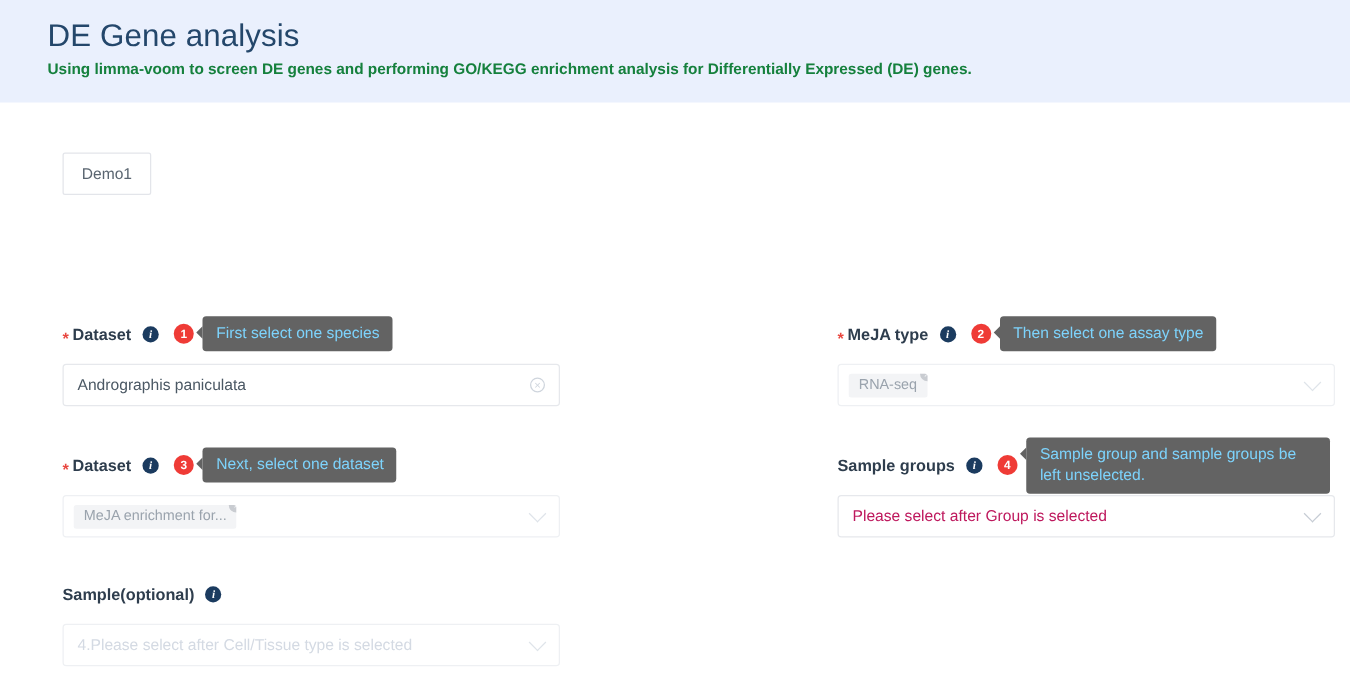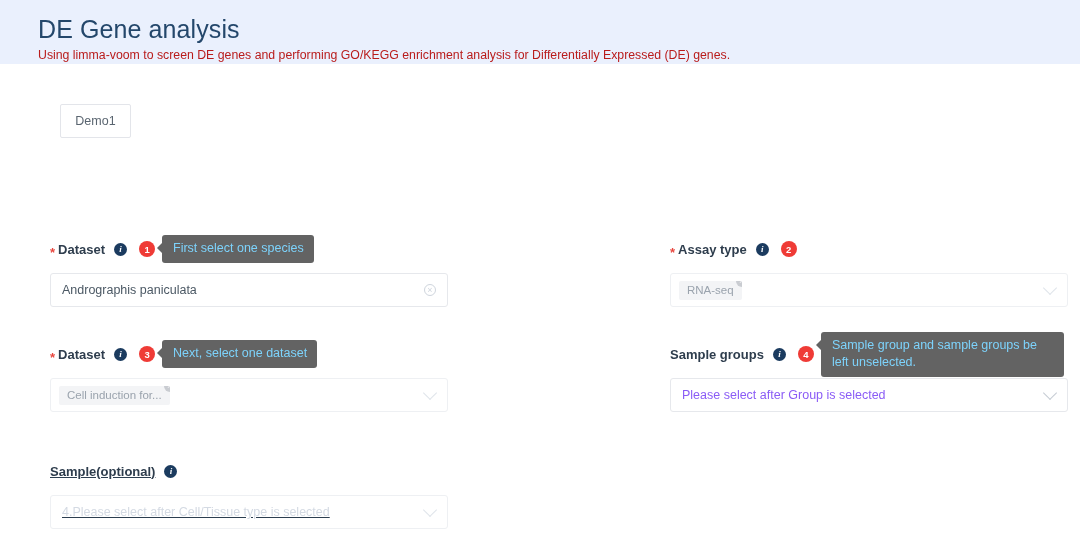--- a/index.html
+++ b/index.html
@@ -12,48 +12,49 @@
     background: #ffffff;
     font-family: "Liberation Sans", sans-serif;
     color: #2c3e50;
     overflow: hidden;
     position: relative;
   }
 
   
   .page-header {
     background: #eaf0fd;
-    height: 64px;
+    height: 82px;
     padding: 14px 0 4px 38px;
     box-sizing: border-box;
   }
   .page-title {
     font-size: 25px;
     font-weight: 400;
     color: #24476b;
     letter-spacing: .1px;
     margin: 0 0 3px 0;
     line-height: 30px;
   }
   .page-subtitle {
     font-size: 12.3px;
-    color: #b91c1c;
+    color: #15803d;
     line-height: 16px;
     margin: 0;
+    font-weight: bold;
   }
 
   
   .form-area {
     position: relative;
     padding: 0;
   }
 
   .demo-tab {
     position: absolute;
-    left: 60px;
+    left: 50px;
     top: 40px;
     width: 71px;
     height: 34px;
     border: 1px solid #e3e5ea;
     background: #ffffff;
     border-radius: 2px;
     font-size: 12.5px;
     color: #5a6570;
     display: flex;
     align-items: center;
@@ -162,21 +163,21 @@
     padding: 0 11px;
     box-sizing: border-box;
     font-size: 12.5px;
     position: relative;
   }
   .control .value {
     color: #4b5864;
     font-size: 12.5px;
   }
   .control .placeholder {
-    color: #8b5cf6;
+    color: #be185d;
     font-size: 12.5px;
   }
   .control.faded { border-color: #eef0f3; }
   .control.faded .placeholder { color: #d4dae3; }
 
   .clear-icon {
     position: absolute;
     right: 11px;
     top: 50%;
     transform: translateY(-50%);
@@ -265,44 +266,45 @@
   <div class="col col-left" style="top:280px;">
     <div class="field-label">
       <span class="req-star">*</span>
       <span class="label-text">Dataset</span>
       <span class="info-icon">i</span>
       <span class="step-badge">3</span>
       <span class="tooltip">Next, select one dataset</span>
     </div>
     <div class="control faded">
       <span class="chip">
-        <span>Cell induction for...</span>
+        <span>MeJA enrichment for...</span>
         <span class="chip-x">×</span>
       </span>
       <span class="caret pale"></span>
     </div>
   </div>
 
-  <div class="col col-left" style="top:397px;text-decoration:underline;">
+  <div class="col col-left" style="top:383px;">
     <div class="field-label">
       <span class="label-text">Sample(optional)</span>
       <span class="info-icon">i</span>
     </div>
     <div class="control faded">
       <span class="placeholder">4.Please select after Cell/Tissue type is selected</span>
       <span class="caret pale"></span>
     </div>
   </div>
 
   <div class="col col-right" style="top:175px;">
     <div class="field-label">
       <span class="req-star">*</span>
-      <span class="label-text">Assay type</span>
+      <span class="label-text">MeJA type</span>
       <span class="info-icon">i</span>
       <span class="step-badge">2</span>
+      <span class="tooltip">Then select one assay type</span>
     </div>
     <div class="control faded">
       <span class="chip">
         <span>RNA-seq</span>
         <span class="chip-x">×</span>
       </span>
       <span class="caret pale"></span>
     </div>
   </div>
 

